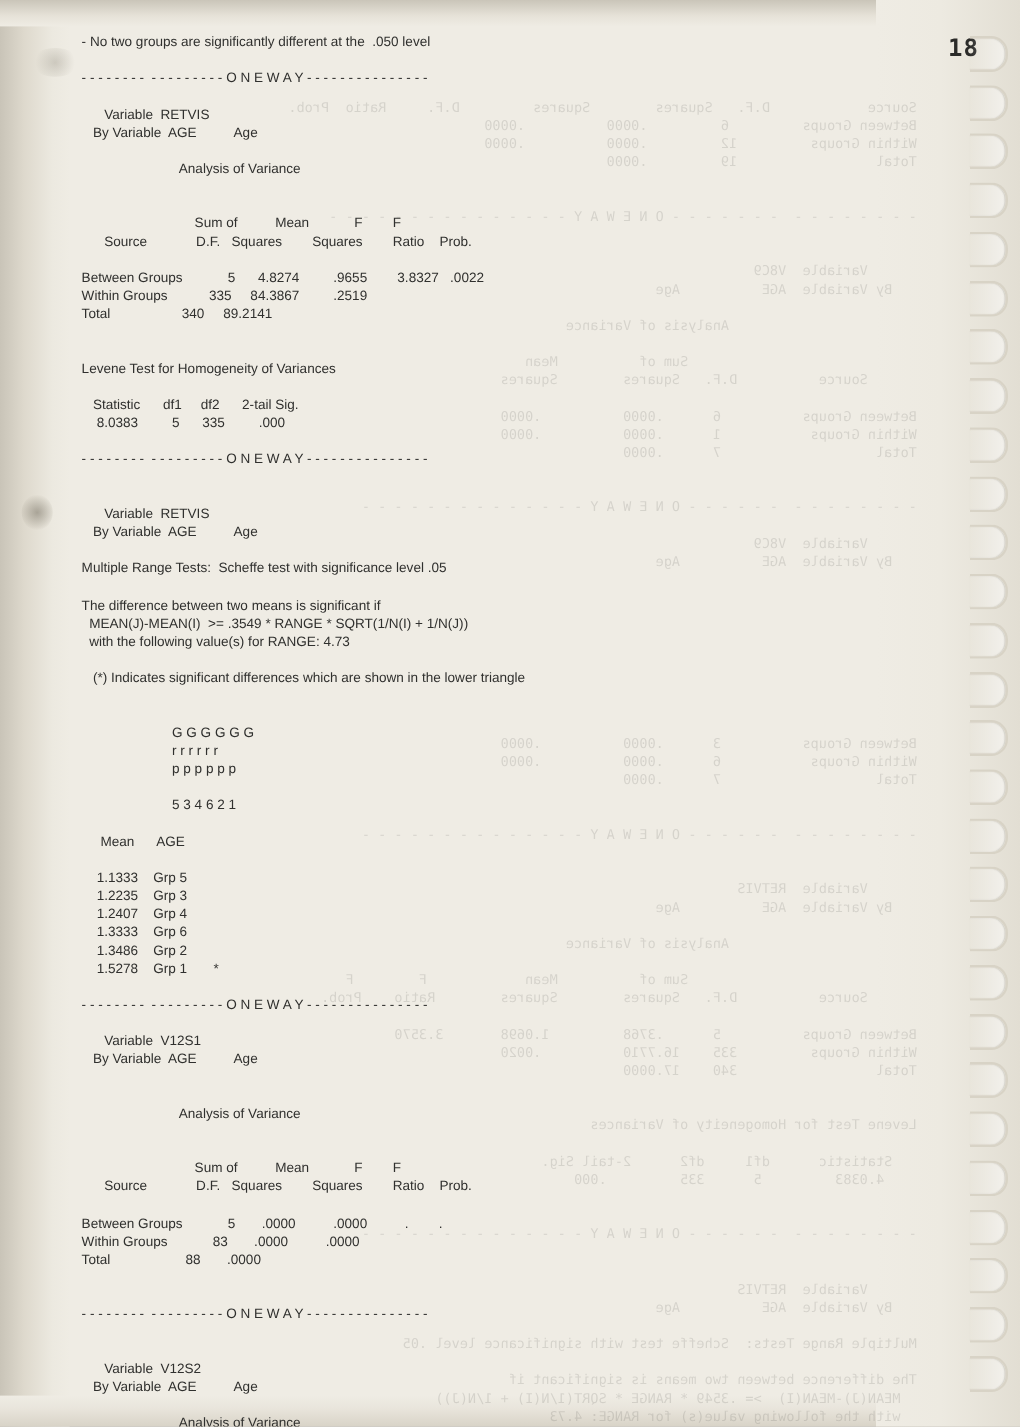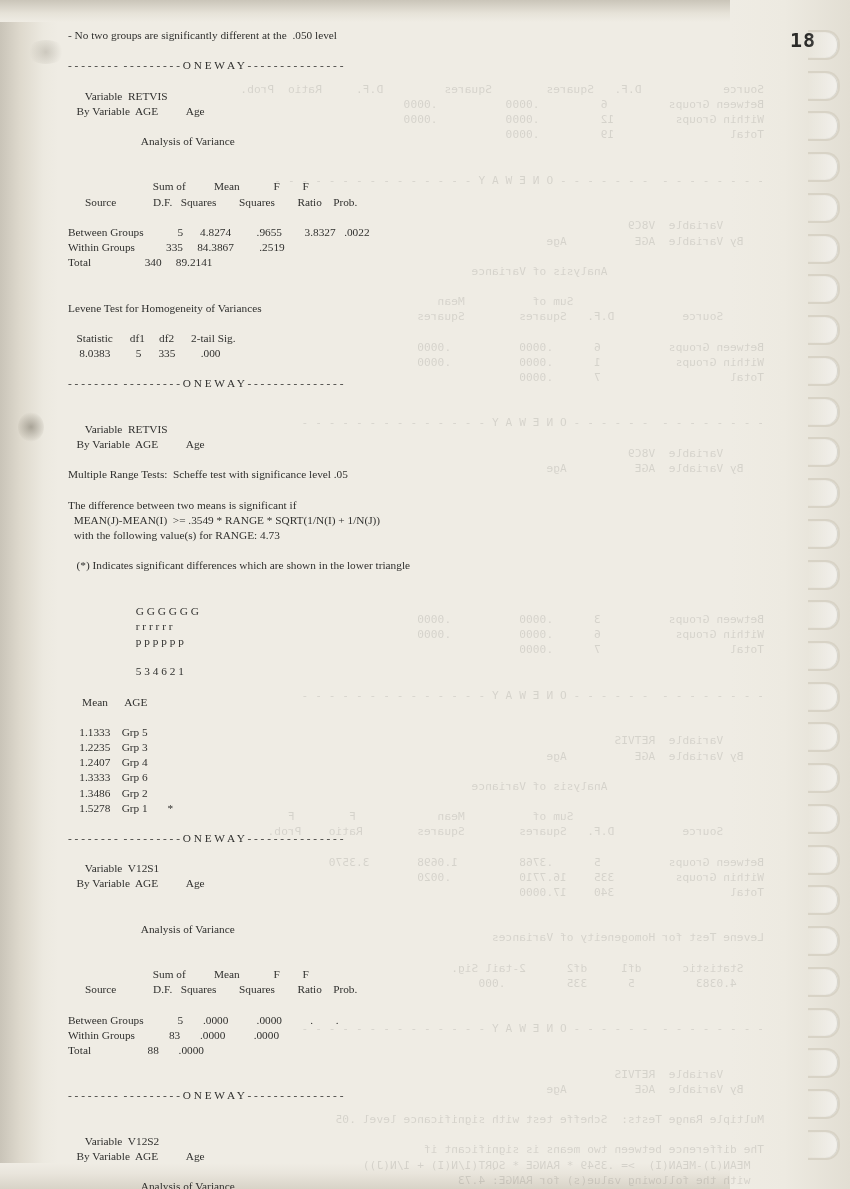--- a/index.html
+++ b/index.html
@@ -78,21 +78,21 @@
     border-radius: 0 14px 14px 0;
     background: linear-gradient(to right, rgba(255,255,255,0.0), rgba(255,255,255,0.55));
     box-shadow: inset -1px 0 1px rgba(120,115,100,0.25);
   }
 
   
   .sheet {
     position: absolute;
     left: 0; top: 0;
     width: 850px; height: 1045px;
-    font-family: Liberation Serif, serif;
+    font-family: Liberation Sans, sans-serif;
     font-size: 11.3px;
     line-height: 15.15px;
     color: #30302e;
     white-space: pre;
   }
   .text-block {
     position: absolute;
     left: 68px;
     top: 28px;
     width: 700px;

